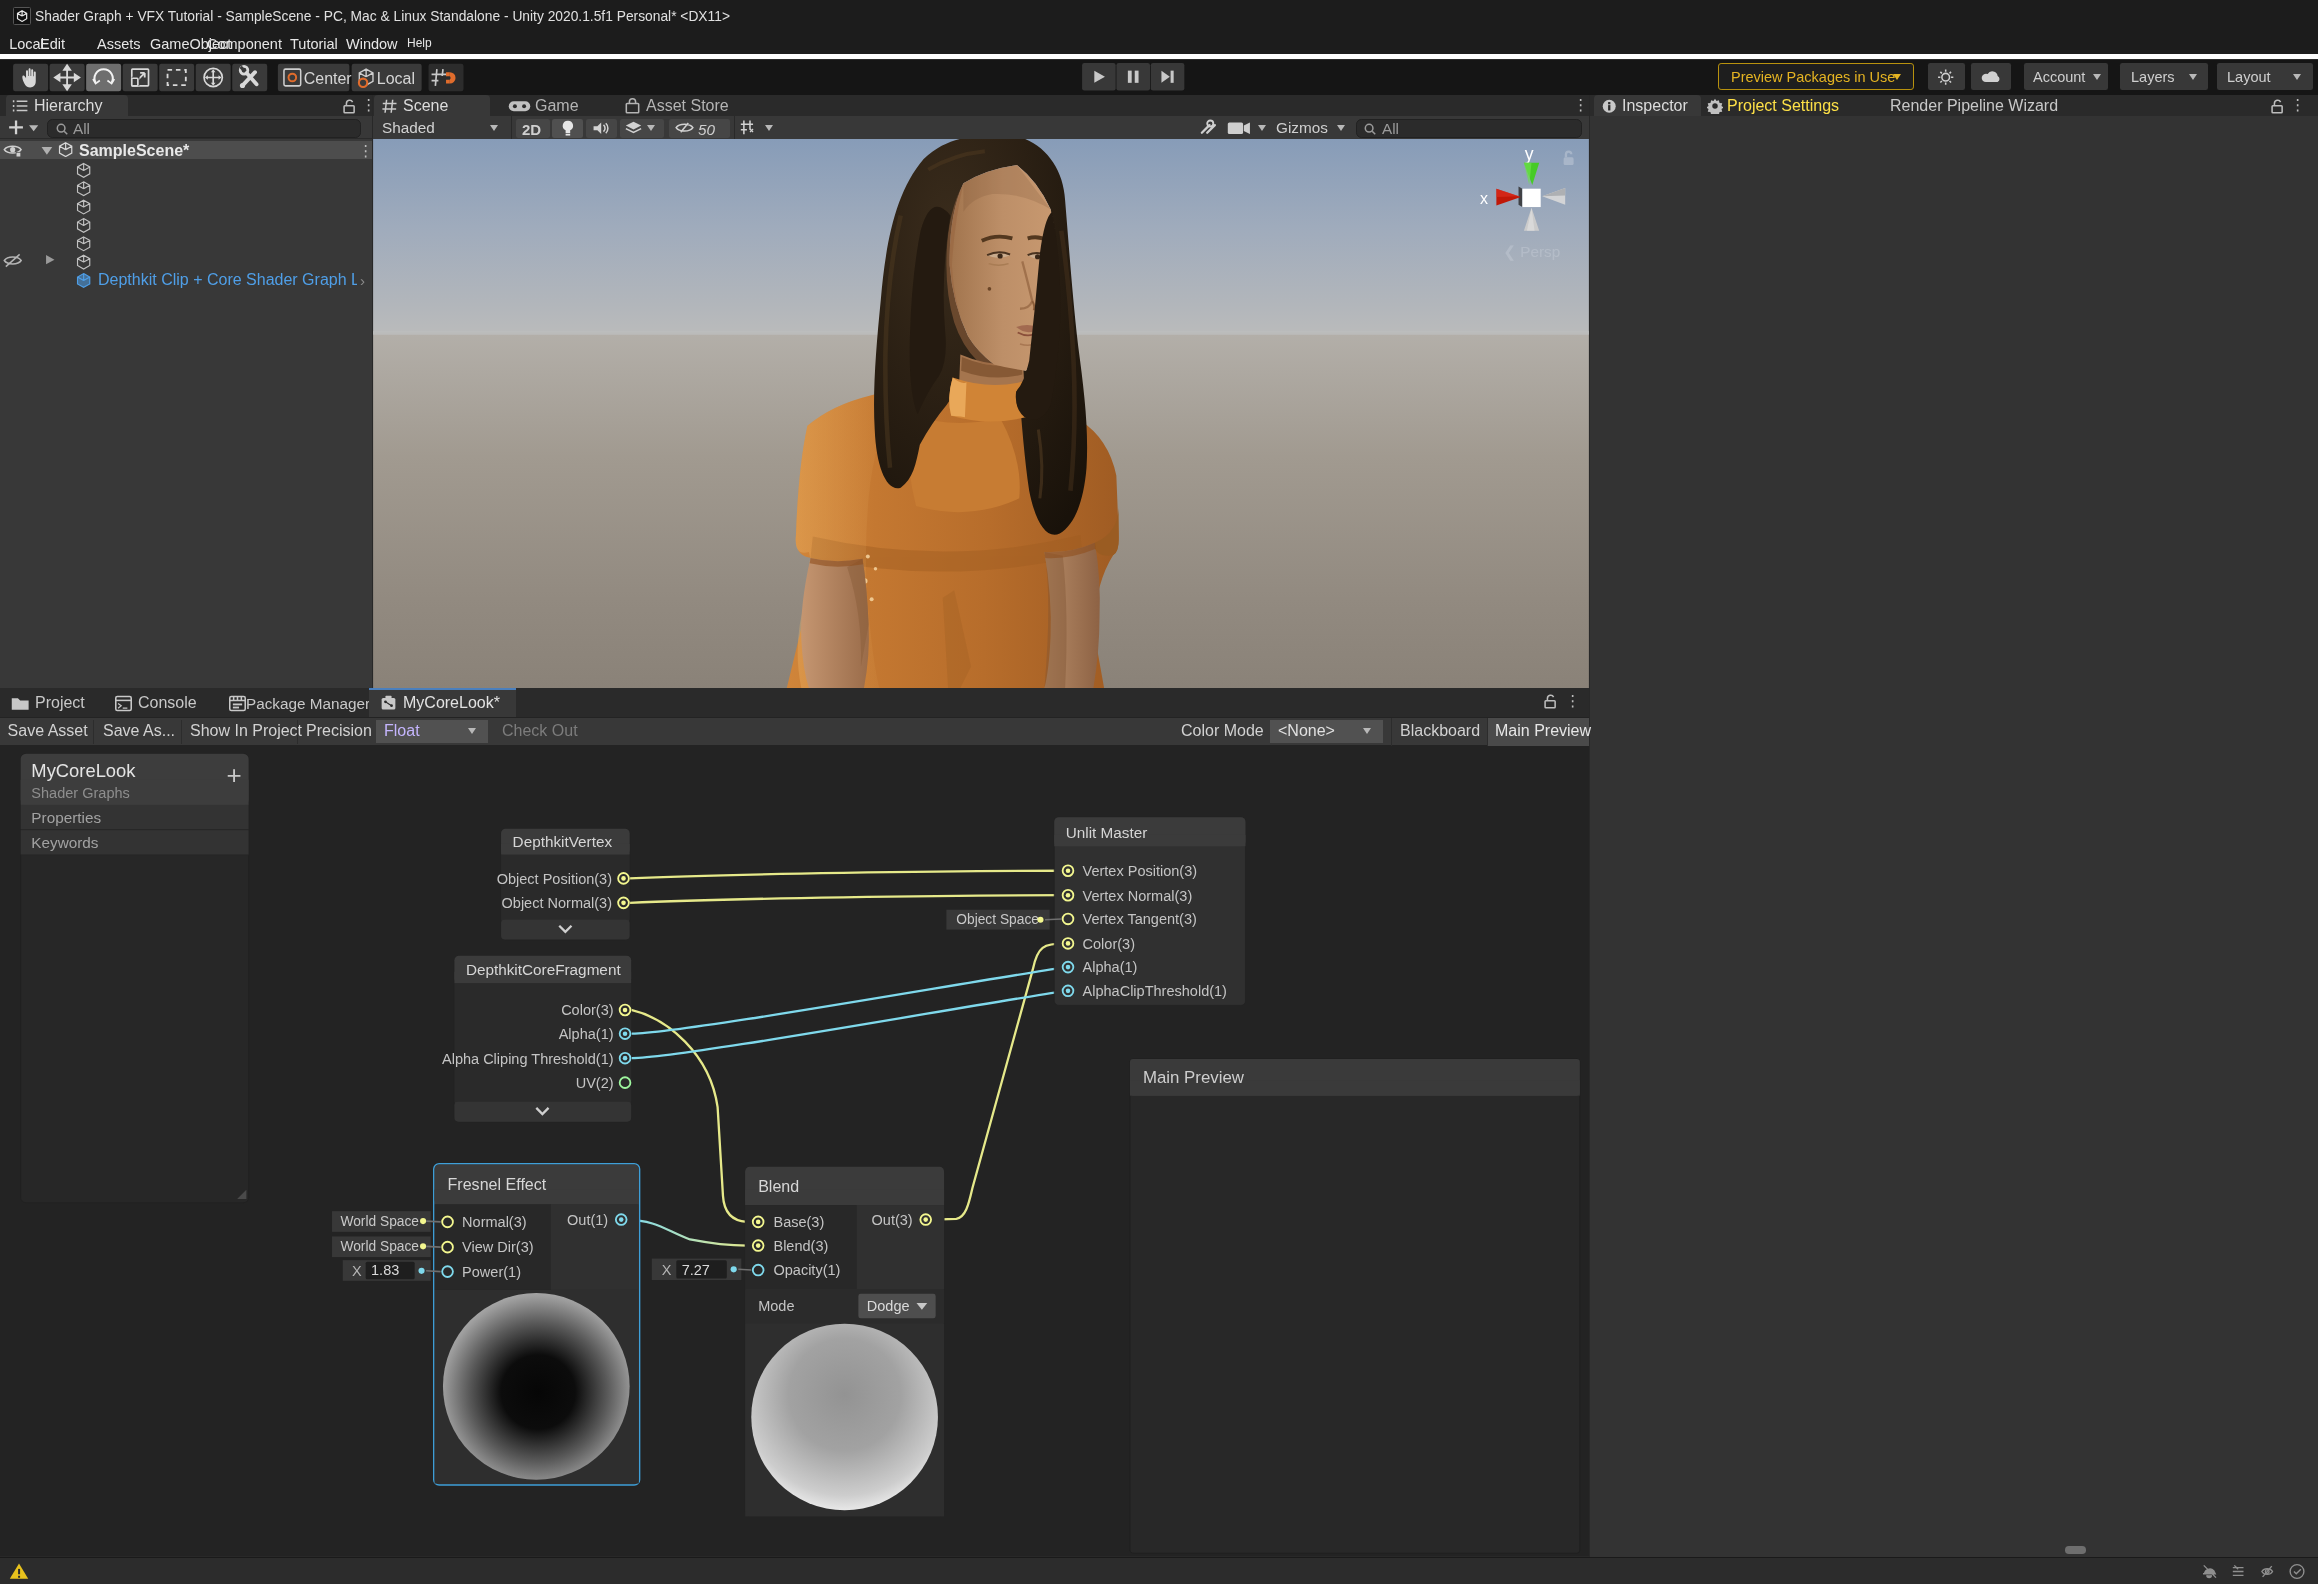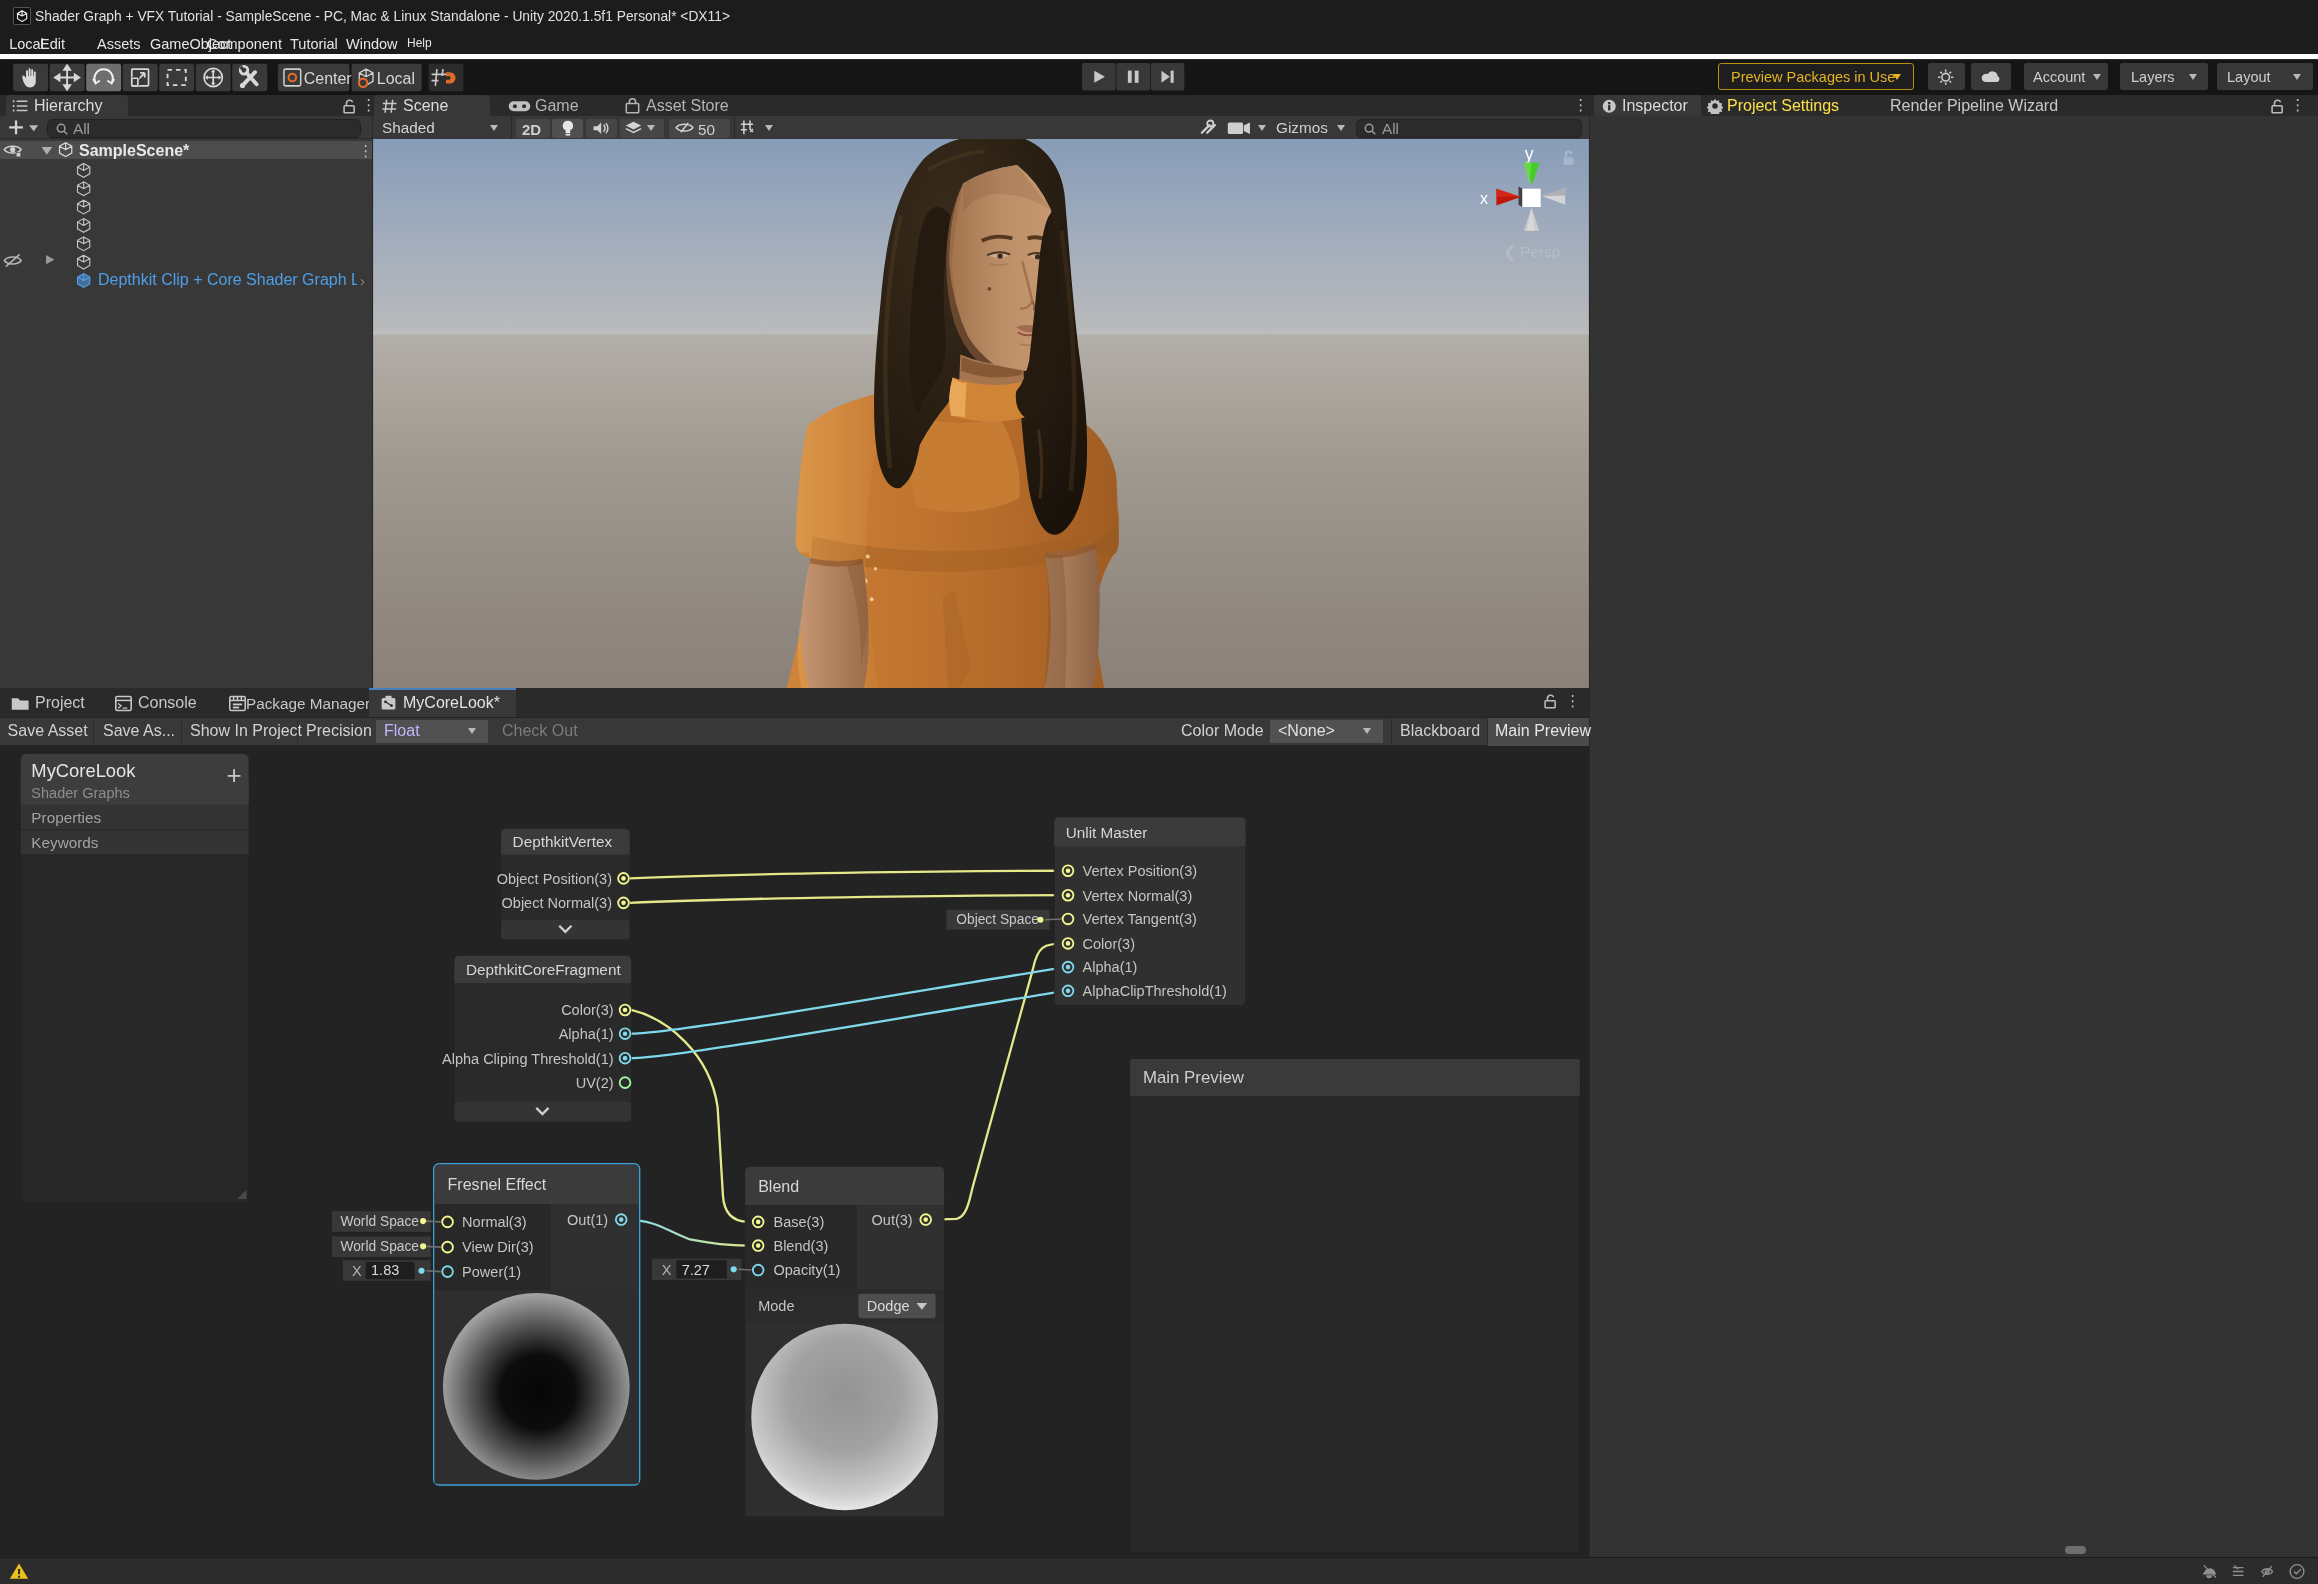--- a/index.html
+++ b/index.html
@@ -258,21 +258,21 @@
 <div class="abs btn" style="left:620px;top:119px;width:44px;height:19px;background:#464646;"></div>
 <svg class="abs" style="left:625px;top:121px;" width="17" height="14.5" viewBox="0 0 22 19">
       <path d="M11,1 L21,6 L11,11 L1,6 Z" fill="#d2d2d2"></path>
       <path d="M1,10 L11,15 L21,10" stroke="#d2d2d2" stroke-width="2" fill="none"></path>
     </svg>
 <div class="ddw" style="left:647px;top:125px;"></div>
 <div class="abs btn" style="left:669px;top:119px;width:61px;height:19px;background:#464646;"></div>
 <svg class="abs" style="left:673px;top:120px;" width="23" height="16" viewBox="0 0 30 21">
       <path d="M4,10 C8,4 22,4 26,10 C22,16 8,16 4,10 Z M10,16 L20,4" stroke="#d2d2d2" stroke-width="2" fill="none"></path>
     </svg>
-<div class="abs txt" style="left:698px;top:121px;font-size:15.3px;">50</div>
+<div class="abs txt" style="left:698px;top:121px;font-size:15.3px;font-style:italic;">50</div>
 <div class="abs" style="left:734px;top:116px;width:0.8px;height:23px;background:#292929;"></div>
 <svg class="abs" style="left:740px;top:119px;" width="20" height="17.6" viewBox="0 0 26 23">
       <g stroke="#d2d2d2" stroke-width="2" fill="none">
         <path d="M5,2 L5,20 M13,2 L13,14 M1,7 L17,7 M1,14 L9,14"></path>
         <path d="M13,17 l4,-4 m0,4 l-4,-4" stroke-width="1.6"></path>
       </g>
     </svg>
 <div class="ddw" style="left:765px;top:125px;"></div>
 <svg class="abs" style="left:1198px;top:119px;" width="23" height="17.6" viewBox="0 0 30 23">
       <g stroke="#cfcfcf" stroke-width="3" stroke-linecap="round">

